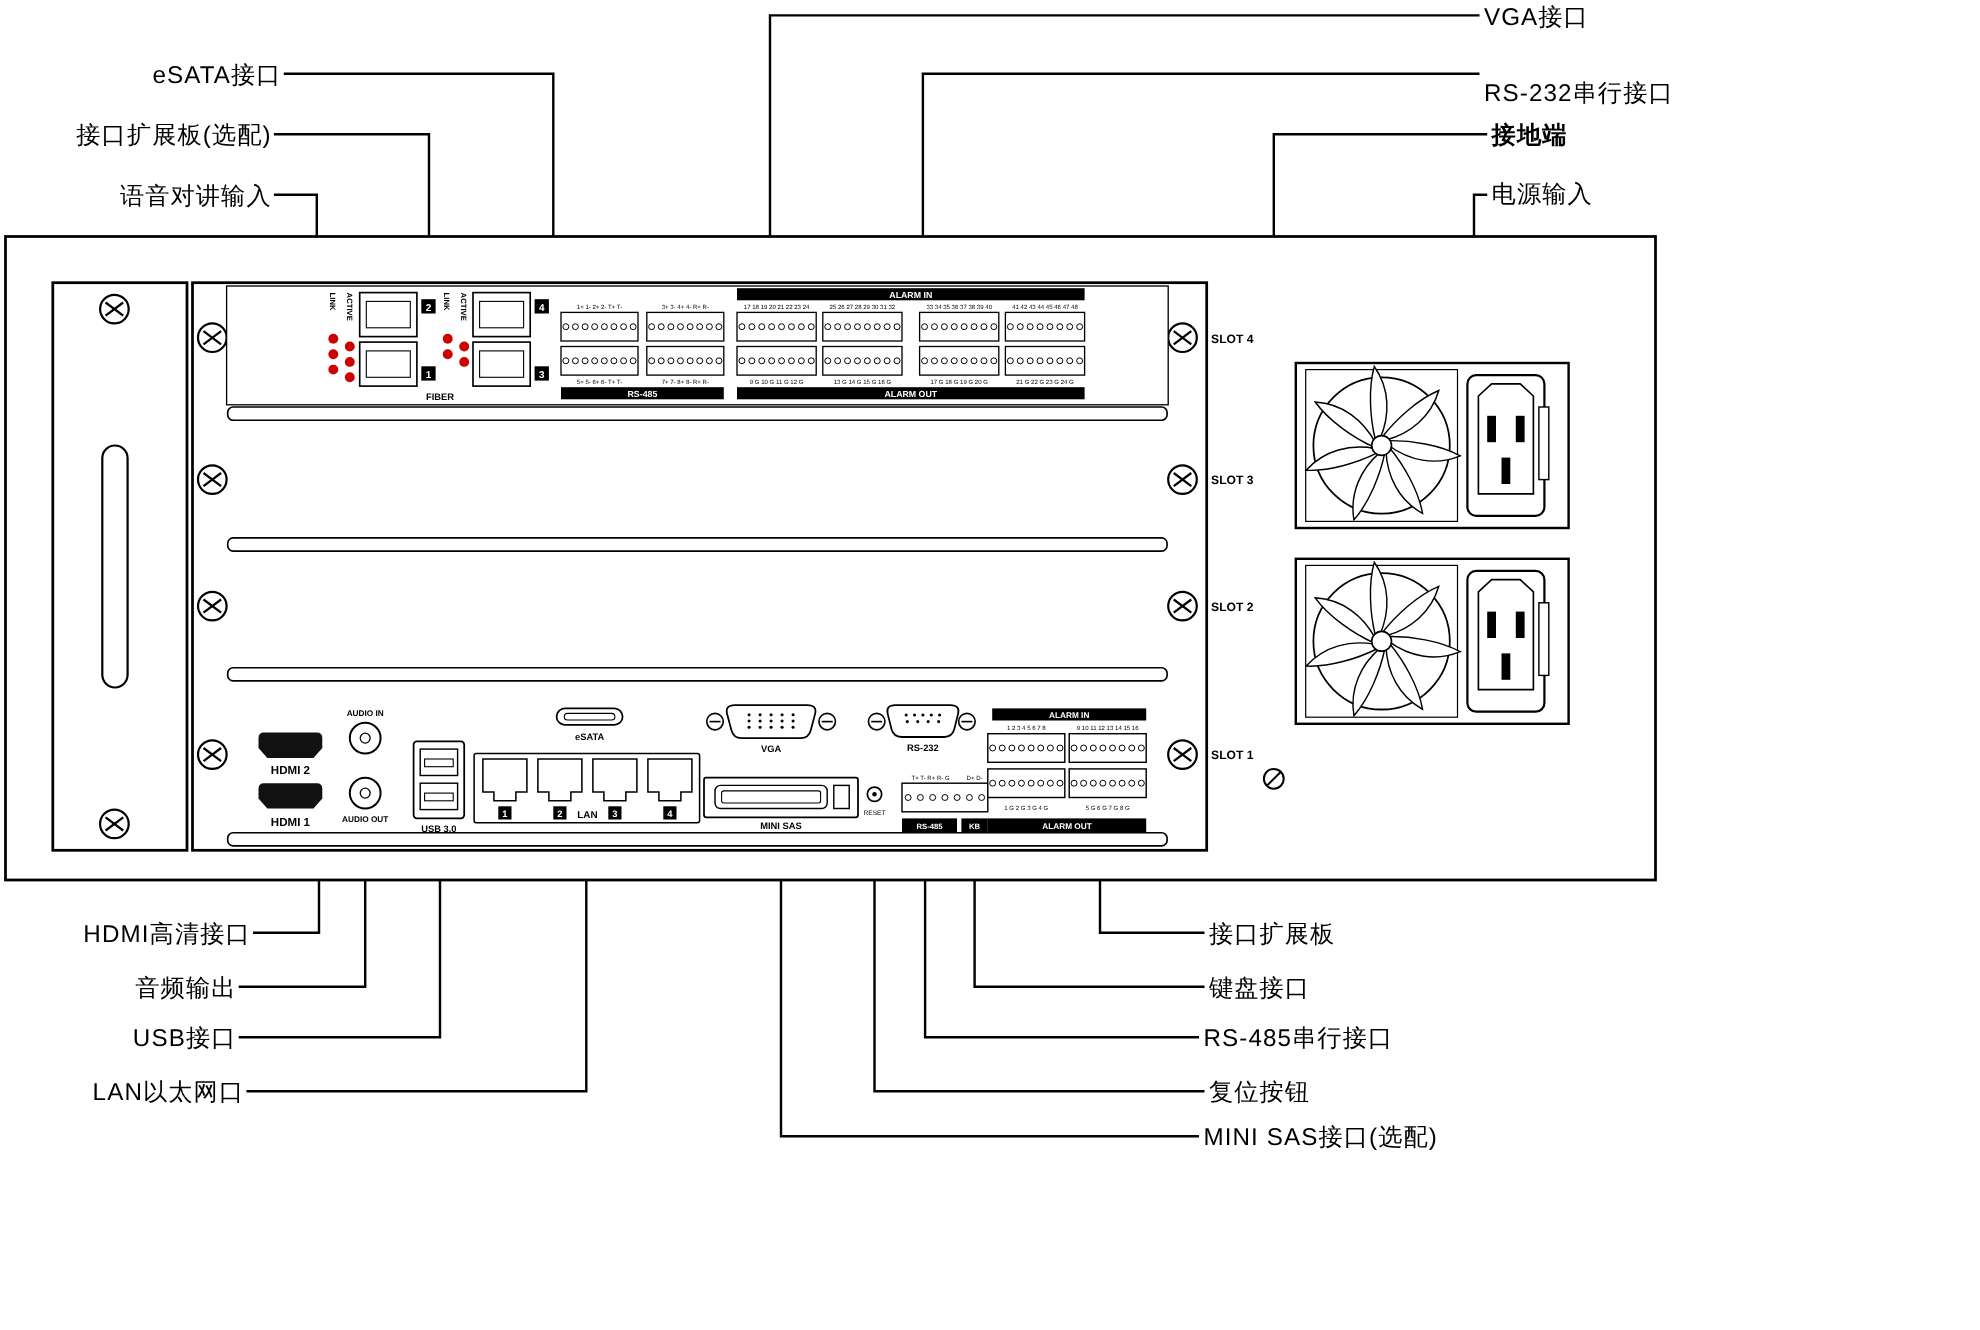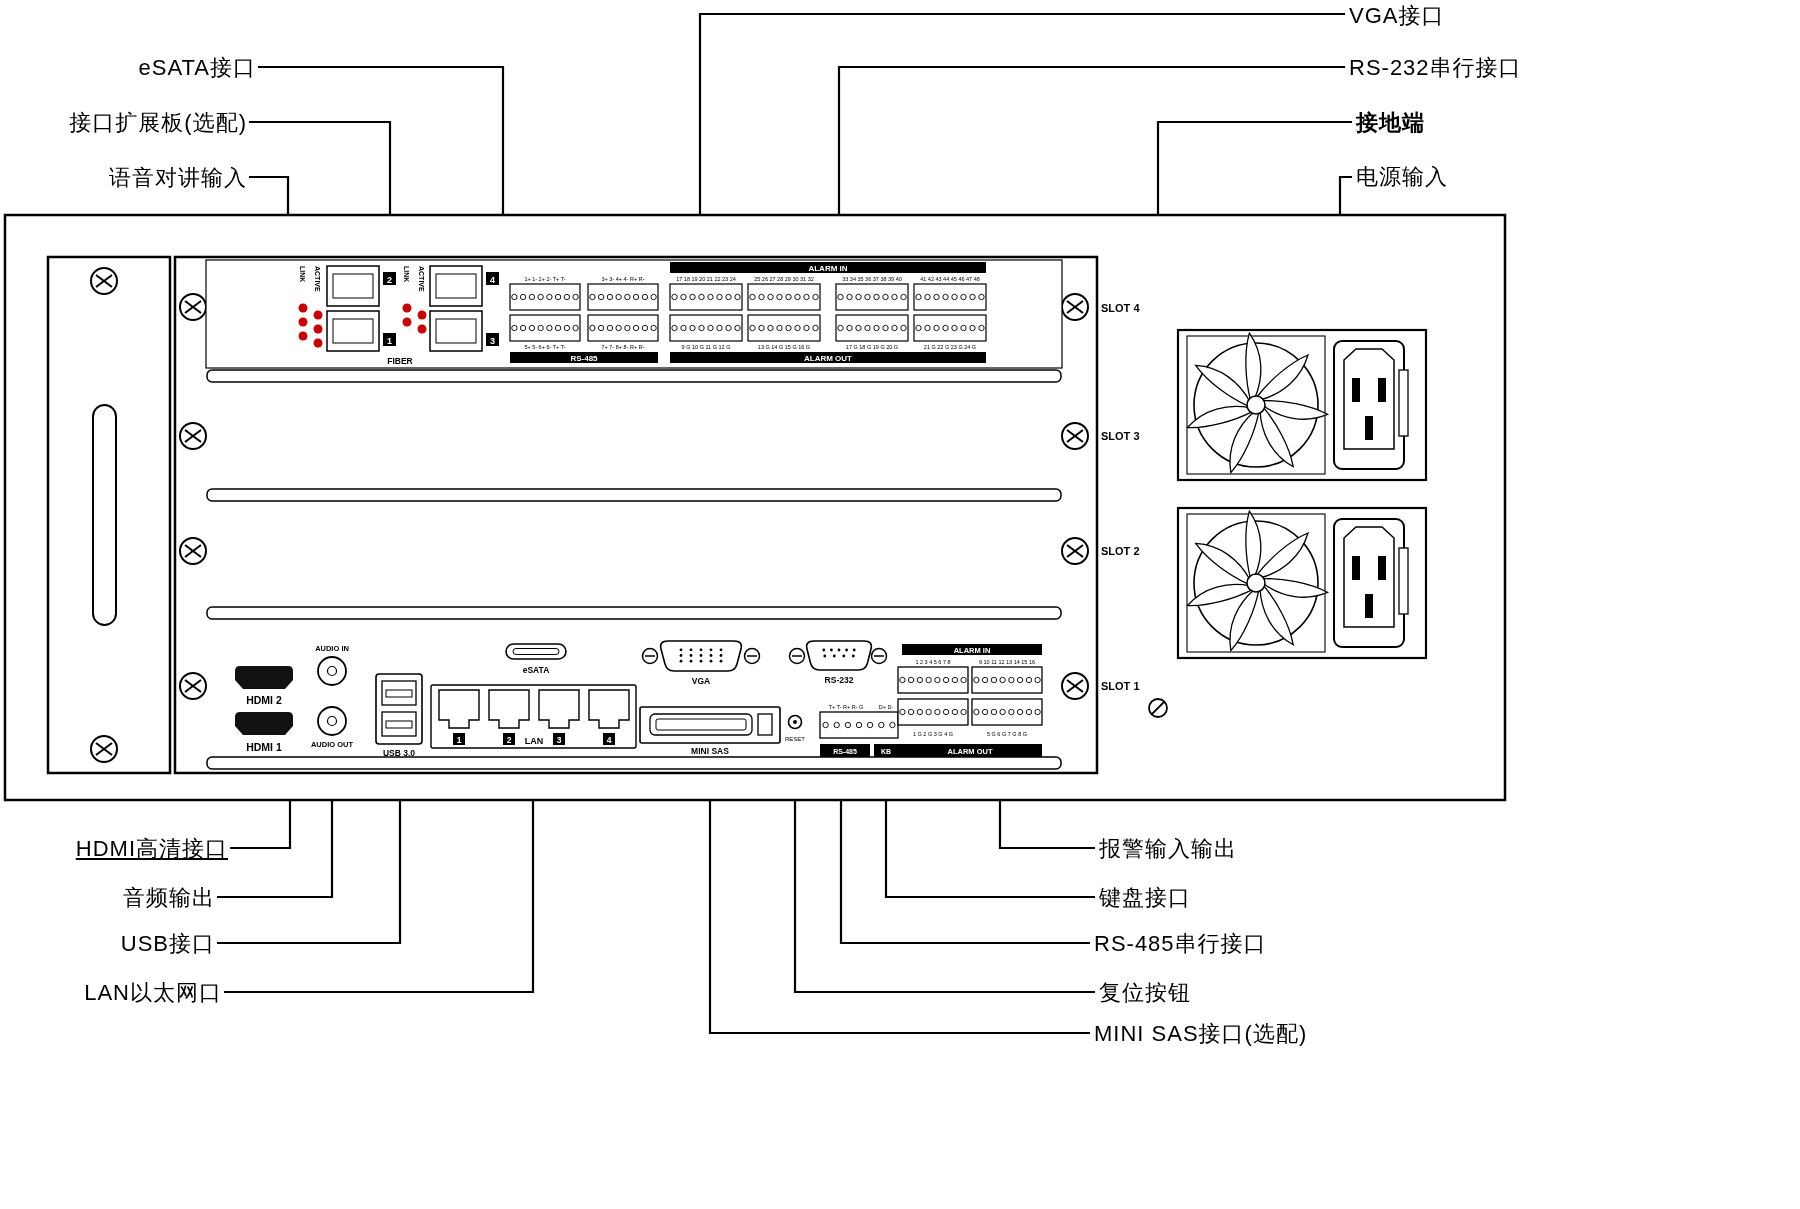--- a/index.html
+++ b/index.html
@@ -459,28 +459,28 @@
       <text class="wtxt" x="970" y="754" font-size="7.5" font-weight="bold" text-anchor="middle">ALARM OUT</text>
     </g>
   </g>
 </svg>
 
 <div class="callout" style="right:1544px;top:52px;">eSATA接口</div>
 <div class="callout" style="right:1553px;top:107px;">接口扩展板(选配)</div>
 <div class="callout" style="right:1553px;top:162px;">语音对讲输入</div>
 
 <div class="callout" style="left:1349px;top:0px;">VGA接口</div>
-<div class="callout" style="left:1349px;top:52px;">RS-232串行接口</div>
+<div class="callout" style="left:1349px;top:69px;">RS-232串行接口</div>
 <div class="callout" style="left:1356px;top:107px;font-weight:bold;">接地端</div>
 <div class="callout" style="left:1356px;top:161px;">电源输入</div>
 
-<div class="callout" style="right:1572px;top:833px;text-decoration:underline;">HDMI高清接口</div>
+<div class="callout" style="right:1572px;top:833px;">HDMI高清接口</div>
 <div class="callout" style="right:1585px;top:882px;">音频输出</div>
 <div class="callout" style="right:1585px;top:928px;">USB接口</div>
 <div class="callout" style="right:1578px;top:977px;">LAN以太网口</div>
 
-<div class="callout" style="left:1099px;top:833px;">报警输入输出</div>
+<div class="callout" style="left:1099px;top:833px;">接口扩展板</div>
 <div class="callout" style="left:1099px;top:882px;text-align:right;">键盘接口</div>
 <div class="callout" style="left:1094px;top:928px;">RS-485串行接口</div>
 <div class="callout" style="left:1099px;top:977px;">复位按钮</div>
 <div class="callout" style="left:1094px;top:1018px;">MINI SAS接口(选配)</div>
 
 </div>
 
 </body></html>

